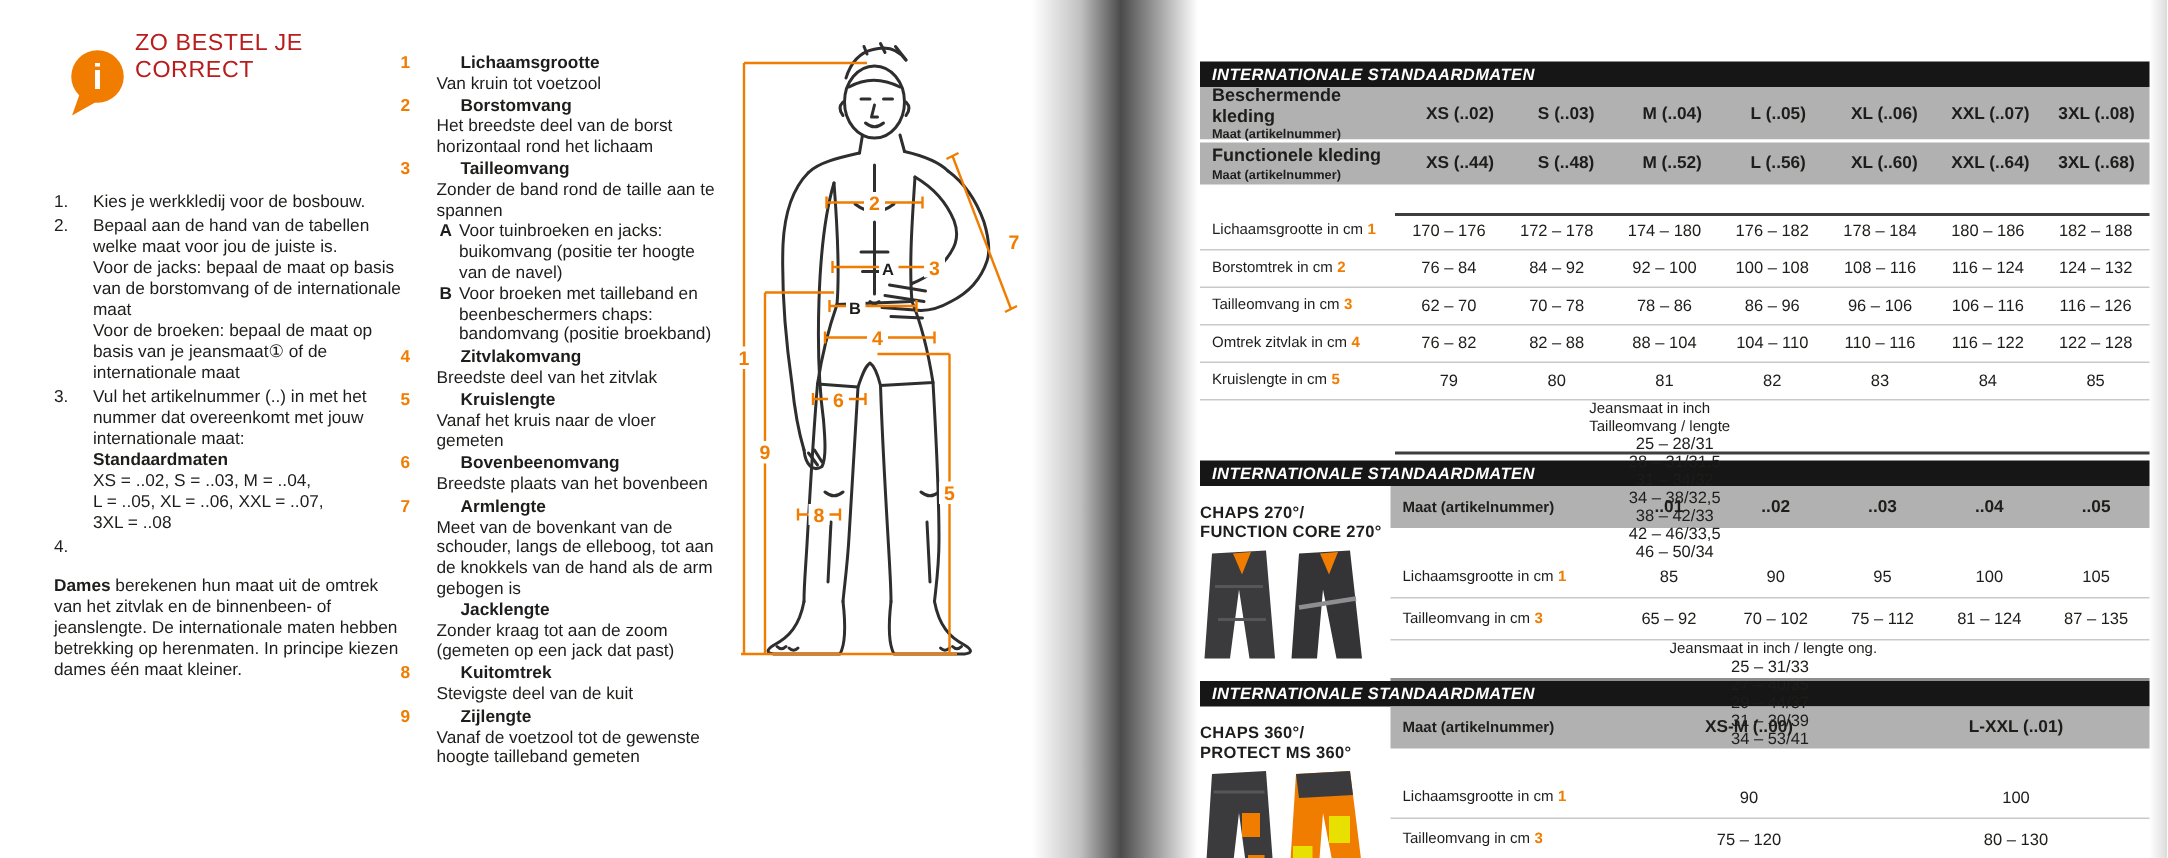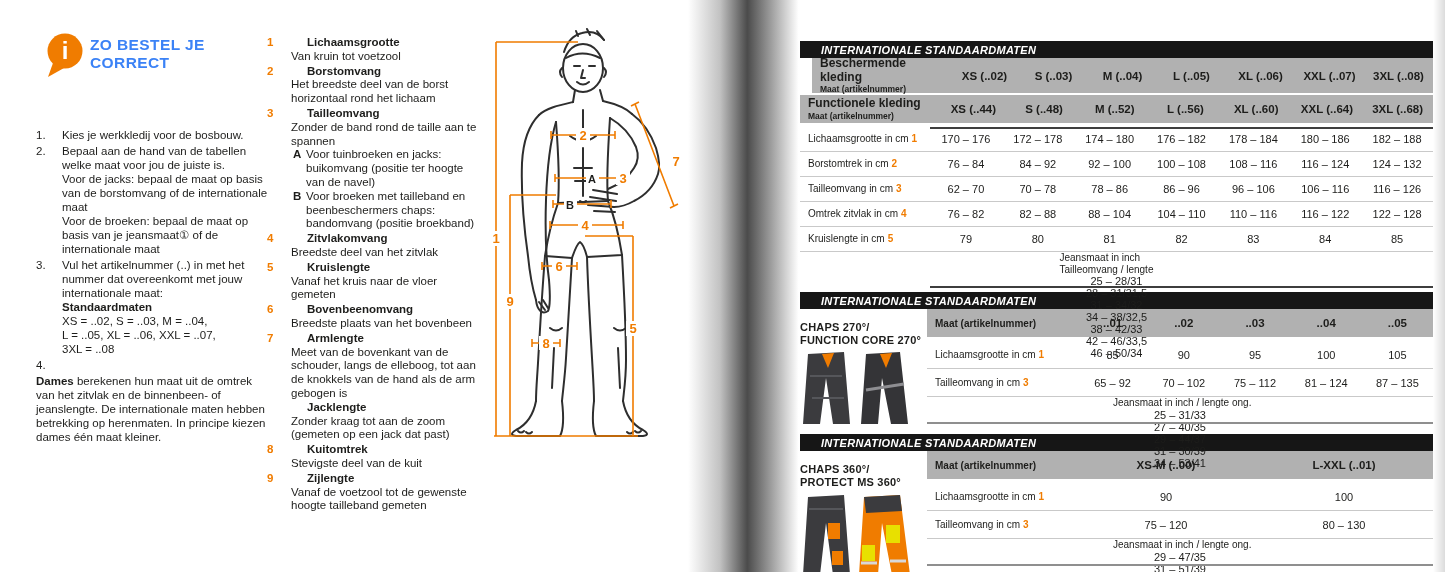--- a/index.html
+++ b/index.html
@@ -2,28 +2,28 @@
 <html><head>
 <meta charset="utf-8">
 <style>
   html,body{margin:0;padding:0;background:#ffffff;}
   #page{position:relative;width:1445px;height:572px;overflow:hidden;
         font-family:"Liberation Sans",sans-serif;color:#1d1d1b;background:#fff;}
 
   
   #left-page{position:absolute;left:0;top:0;width:690px;height:572px;background:#fff;}
   #info-icon{position:absolute;left:44px;top:32px;}
-  #main-heading{position:absolute;left:90px;top:36px;font-size:15.5px;font-weight:700;
-        color:#3b82f6;line-height:1.15;letter-spacing:.4px;white-space:pre-line;}
+  #main-heading{position:absolute;left:90px;top:20px;font-size:15.5px;font-weight:400;
+        color:#b91c1c;line-height:1.15;letter-spacing:.4px;white-space:pre-line;}
   #intro-col{position:absolute;left:36px;top:128px;width:232px;font-size:11.5px;line-height:1.22;}
   .iitem{display:flex;margin-bottom:2px;}
   .inum{width:26px;flex:none;}
   .itext{flex:1;white-space:pre-line;}
   .ibold{font-weight:800;}
-  #dames-par{margin-top:2px;white-space:pre-line;}
+  #dames-par{margin-top:12px;white-space:pre-line;}
   #dames-par b{font-weight:800;}
 
   #legend-col{position:absolute;left:267px;top:36px;width:216px;font-size:11.5px;line-height:1.2;}
   .litem{display:flex;margin-bottom:1px;}
   .lnum{width:24px;flex:none;color:#f07c00;font-weight:800;}
   .lbody{flex:1;}
   .ltitle{font-weight:800;margin-left:16px;}
   .ldesc{white-space:pre-line;}
   .lsub{display:flex;margin-left:2px;}
   .slet{width:13px;flex:none;font-weight:800;}
@@ -33,30 +33,30 @@
 
   
   #spine{position:absolute;left:688px;top:0;width:114px;height:572px;
     background:linear-gradient(90deg,#ffffff 0%,#c2c2c2 28%,#4b4b4b 52%,#9a9a9a 72%,#ffffff 97%);}
   #right-shade{position:absolute;right:0;top:0;width:12px;height:572px;
     background:linear-gradient(90deg,rgba(0,0,0,0),rgba(0,0,0,.14));}
 
   
   #right-page{position:absolute;left:800px;top:41px;width:633px;}
   .black-bar{height:17px;background:#161616;color:#fff;display:flex;align-items:center;
-    padding-left:21px;font-size:11px;font-weight:800;font-style:italic;letter-spacing:.3px;}
+    padding-left:8px;font-size:11px;font-weight:800;font-style:italic;letter-spacing:.3px;}
   .hdr-row{display:flex;background:#b1b1b1;align-items:center;}
-  .hdr-row.r1{height:35px;margin-left:12px;}
+  .hdr-row.r1{height:35px;}
   .hdr-row.r2{height:28px;justify-content:flex-end;}
   .hdr-label{width:130px;flex:none;padding-left:8px;}
   .hl-t{font-size:12px;font-weight:800;line-height:1.1;}
   .hl-s{font-size:8.5px;font-weight:800;}
   .hcol{flex:1;text-align:center;font-weight:800;font-size:11.5px;}
   .hdr-gap{height:2px;background:#fff;}
-  .rows{position:relative;margin-top:4px;}
+  .rows{position:relative;margin-top:19px;}
   .t1 .rows::before{content:"";position:absolute;left:130px;right:0;top:0;height:2px;background:#3e3e3e;}
   .t1 .rows::after{content:"";position:absolute;left:130px;right:0;bottom:0;height:2px;background:#3e3e3e;}
   .t23 .rows::after{content:"";position:absolute;left:0;right:0;bottom:0;height:2px;background:#8f8f8f;}
   .data-row{display:flex;align-items:center;height:24px;border-bottom:1px solid #c9c9c9;}
   .data-row:last-child{border-bottom:none;flex-direction:column;}
   .data-row.tall{height:36px;}
   .row-label{flex:none;padding-left:8px;font-size:10px;line-height:1.15;}
   .t1 .row-label{width:122px;}
   .t23 .row-label{width:142px;}
   .rl-text{white-space:pre-line;}

